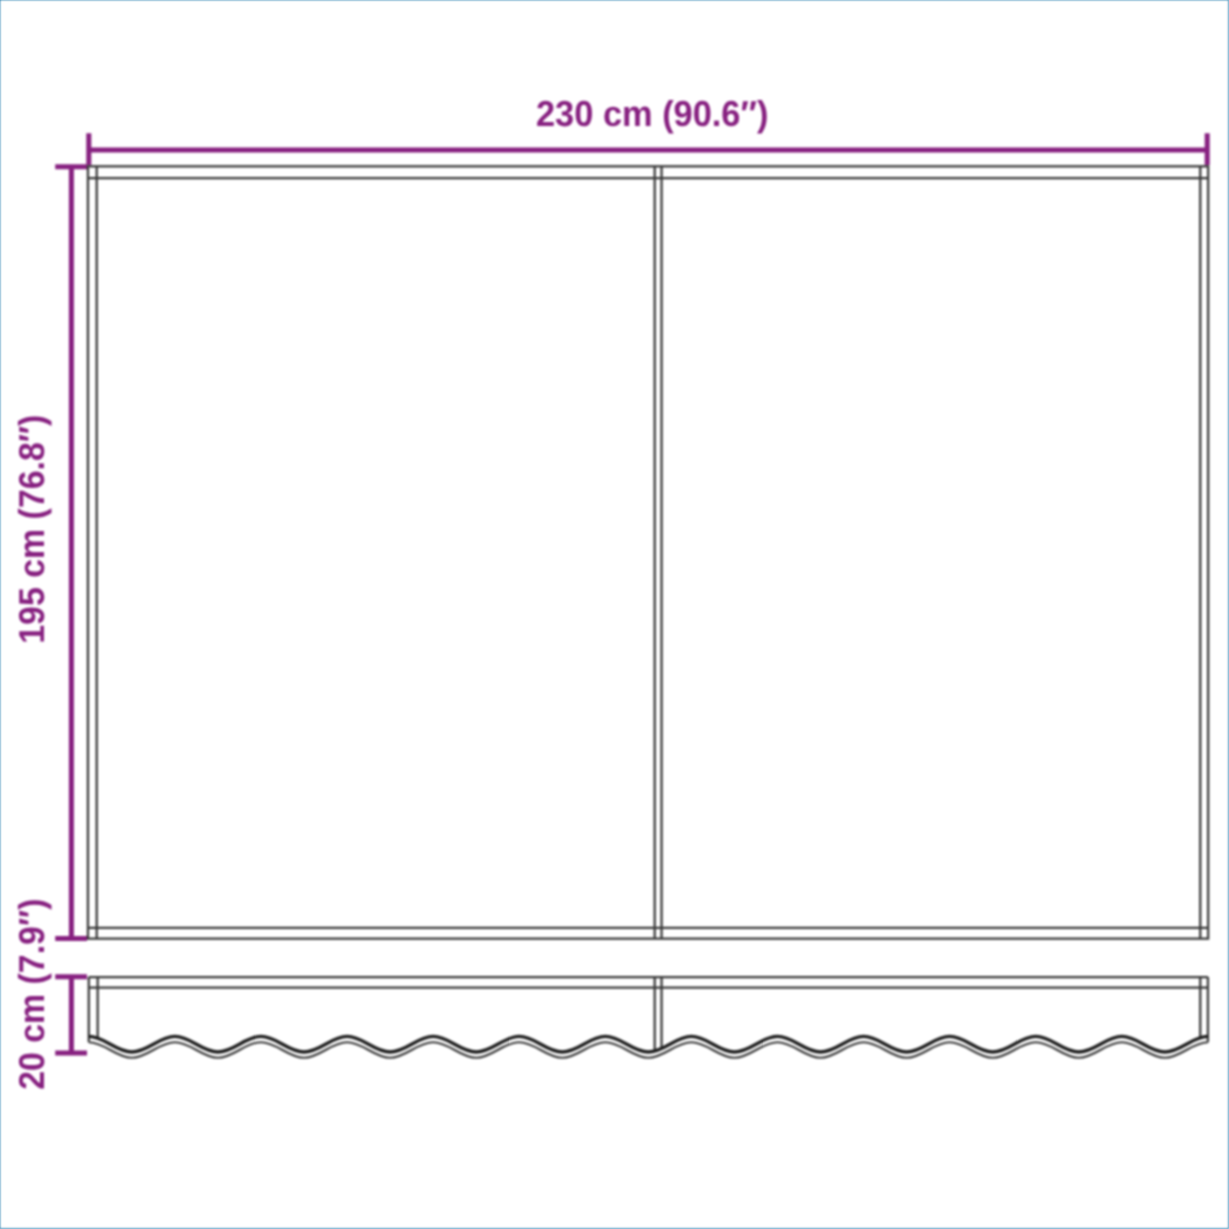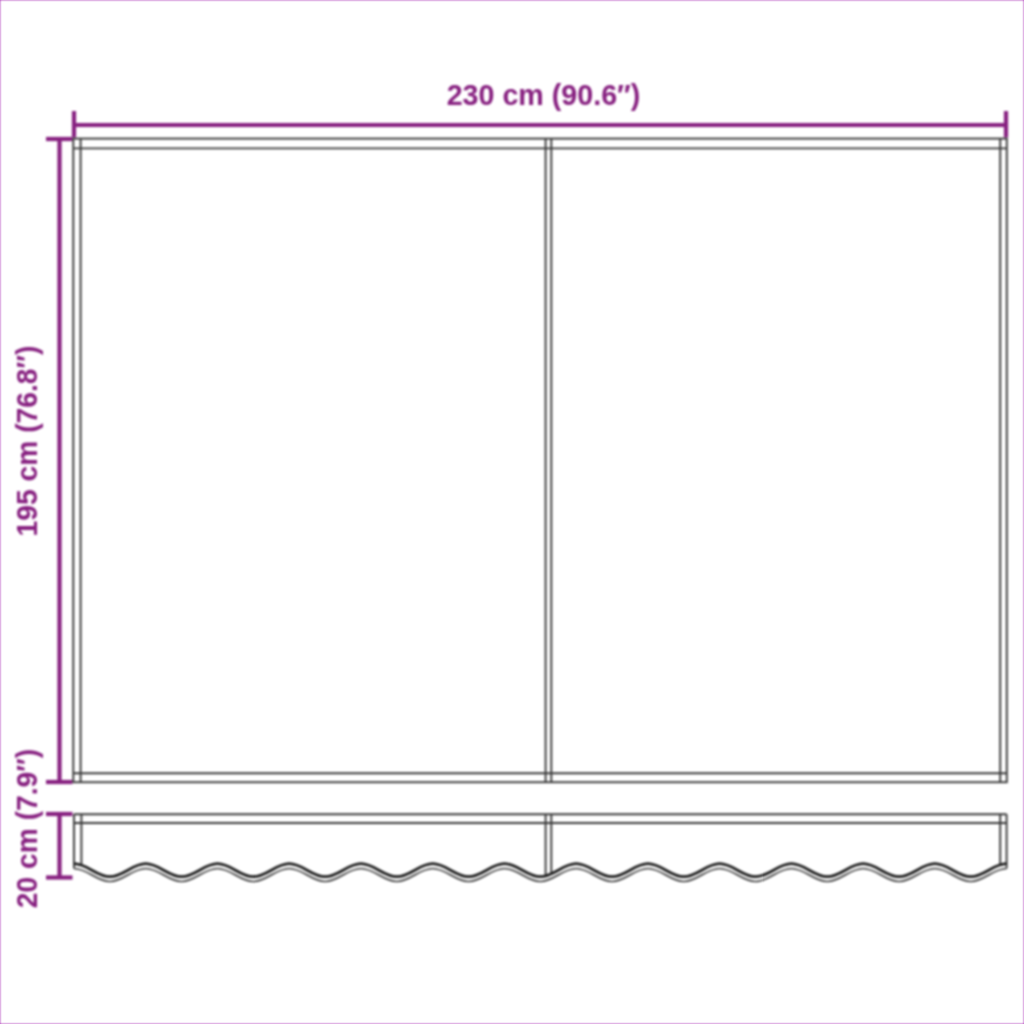--- a/index.html
+++ b/index.html
@@ -1,16 +1,16 @@
 <!DOCTYPE html>
 <html><head>
 <meta charset="utf-8">
 <style>
   html,body{margin:0;padding:0;background:#ffffff;}
-  .page{width:1024px;height:1024px;position:relative;overflow:hidden;background:#a21caf;}
+  .page{width:1024px;height:1024px;position:relative;overflow:hidden;background:#0369a1;}
   .blurwrap{filter:blur(0.8px);}
   text{font-family:"Liberation Sans",sans-serif;font-weight:bold;fill:#872080;}
 </style>
 </head>
 <body>
 <div class="page">
     <div class="blurwrap">
 <svg width="1024" height="1024" viewBox="0 0 1024 1024">
 
   <rect x="0" y="0" width="1024" height="1024" fill="#ffffff"></rect>

